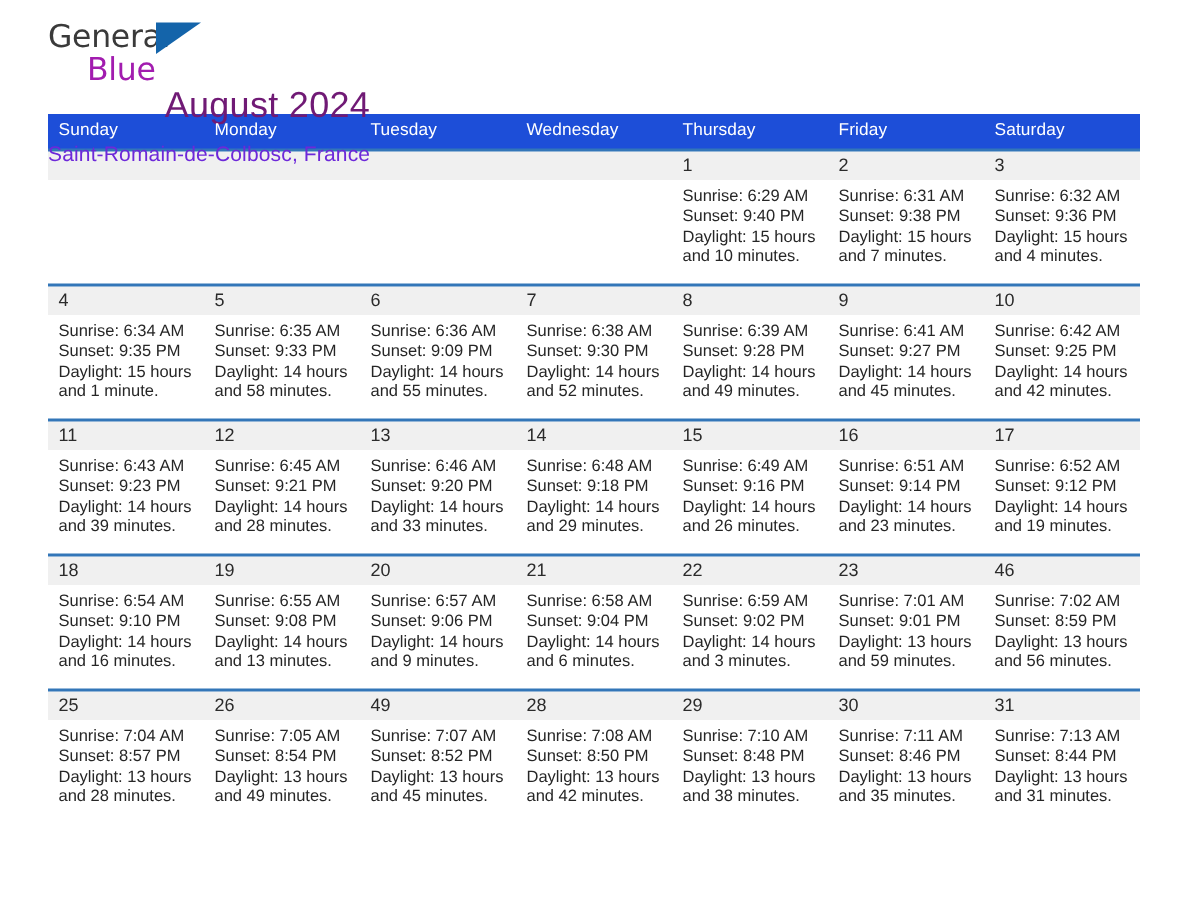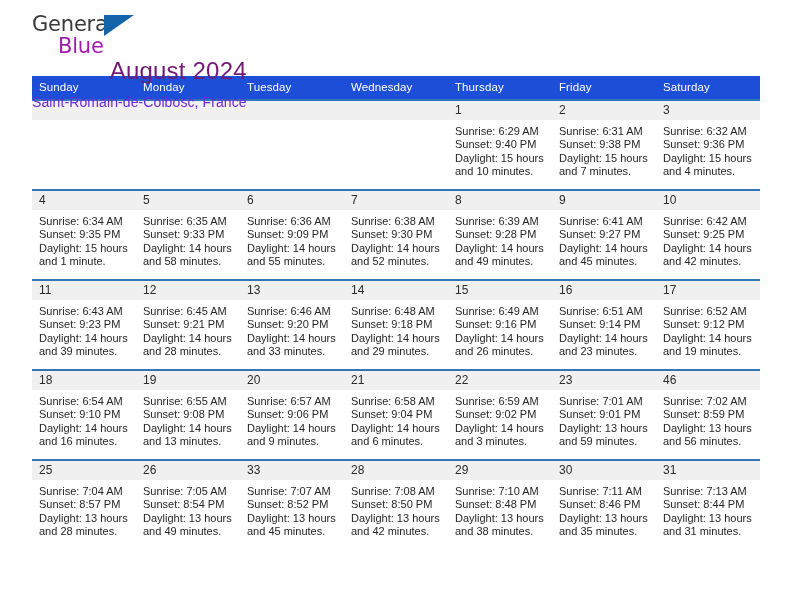--- a/index.html
+++ b/index.html
@@ -383,21 +383,21 @@
           </td>
           <td class="filled">
             <div class="daynum">26</div>
             <div class="cell-body">
               <div>Sunrise: 7:05 AM</div>
               <div>Sunset: 8:54 PM</div>
               <div class="daylight">Daylight: 13 hours and 49 minutes.</div>
             </div>
           </td>
           <td class="filled">
-            <div class="daynum">33</div>
+            <div class="daynum">49</div>
             <div class="cell-body">
               <div>Sunrise: 7:07 AM</div>
               <div>Sunset: 8:52 PM</div>
               <div class="daylight">Daylight: 13 hours and 45 minutes.</div>
             </div>
           </td>
           <td class="filled">
             <div class="daynum">28</div>
             <div class="cell-body">
               <div>Sunrise: 7:08 AM</div>

